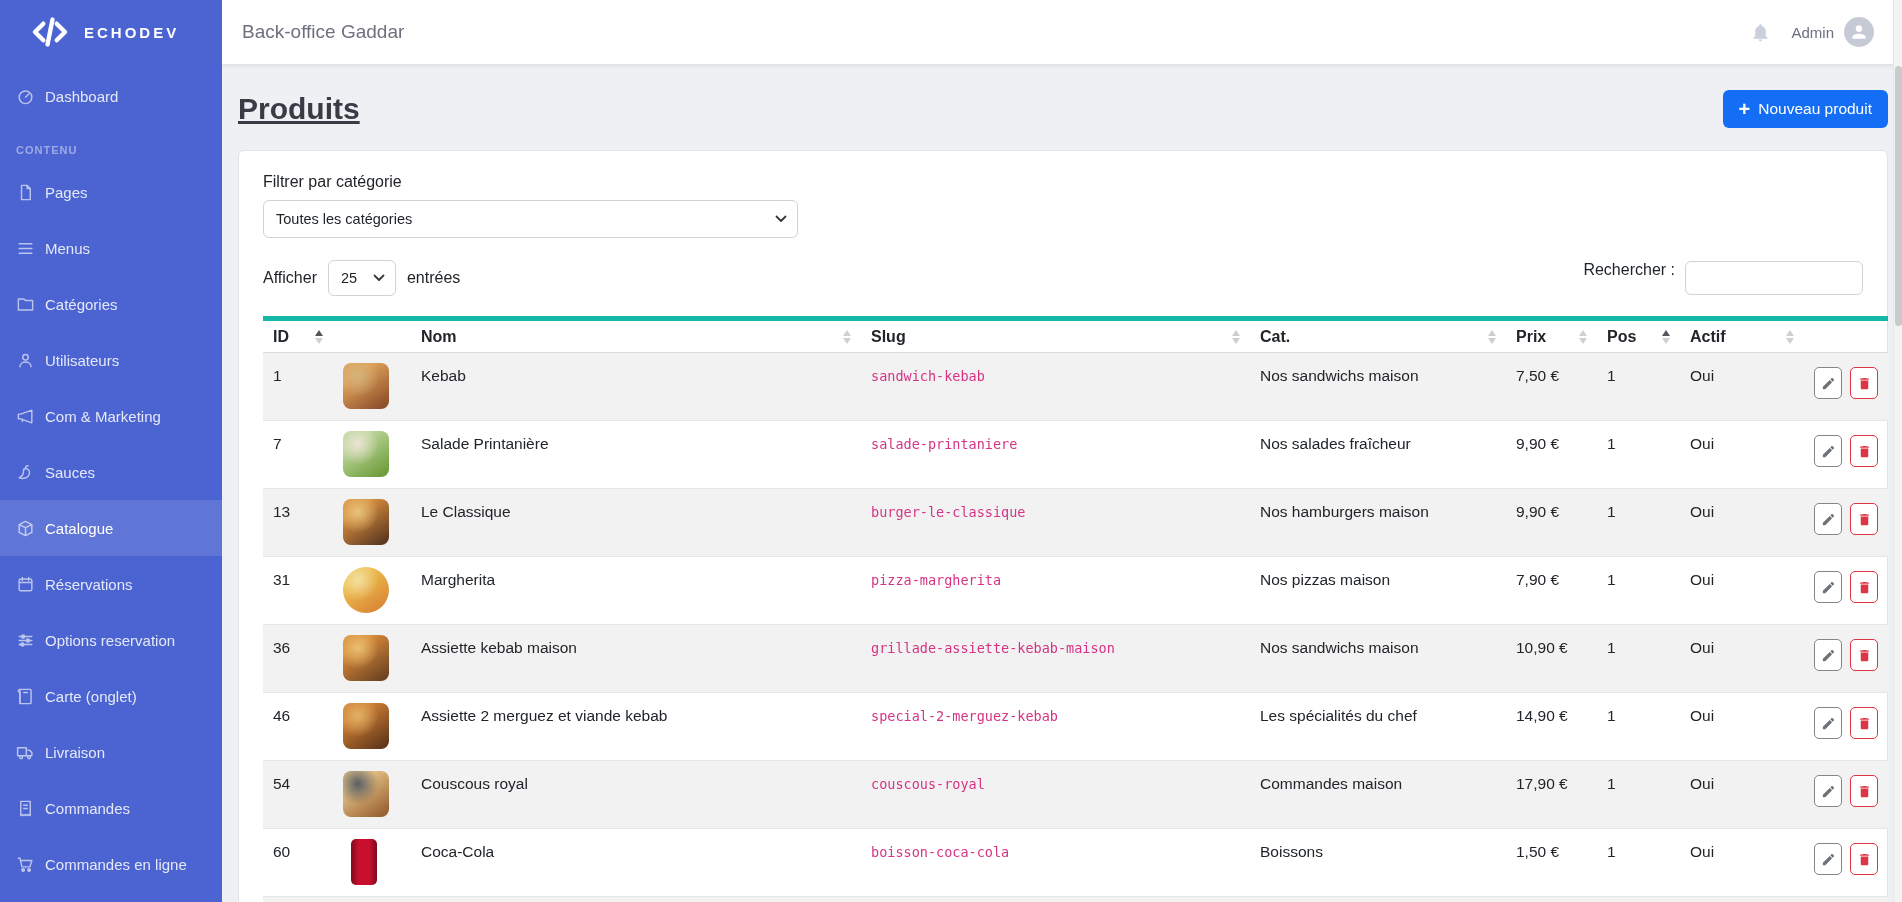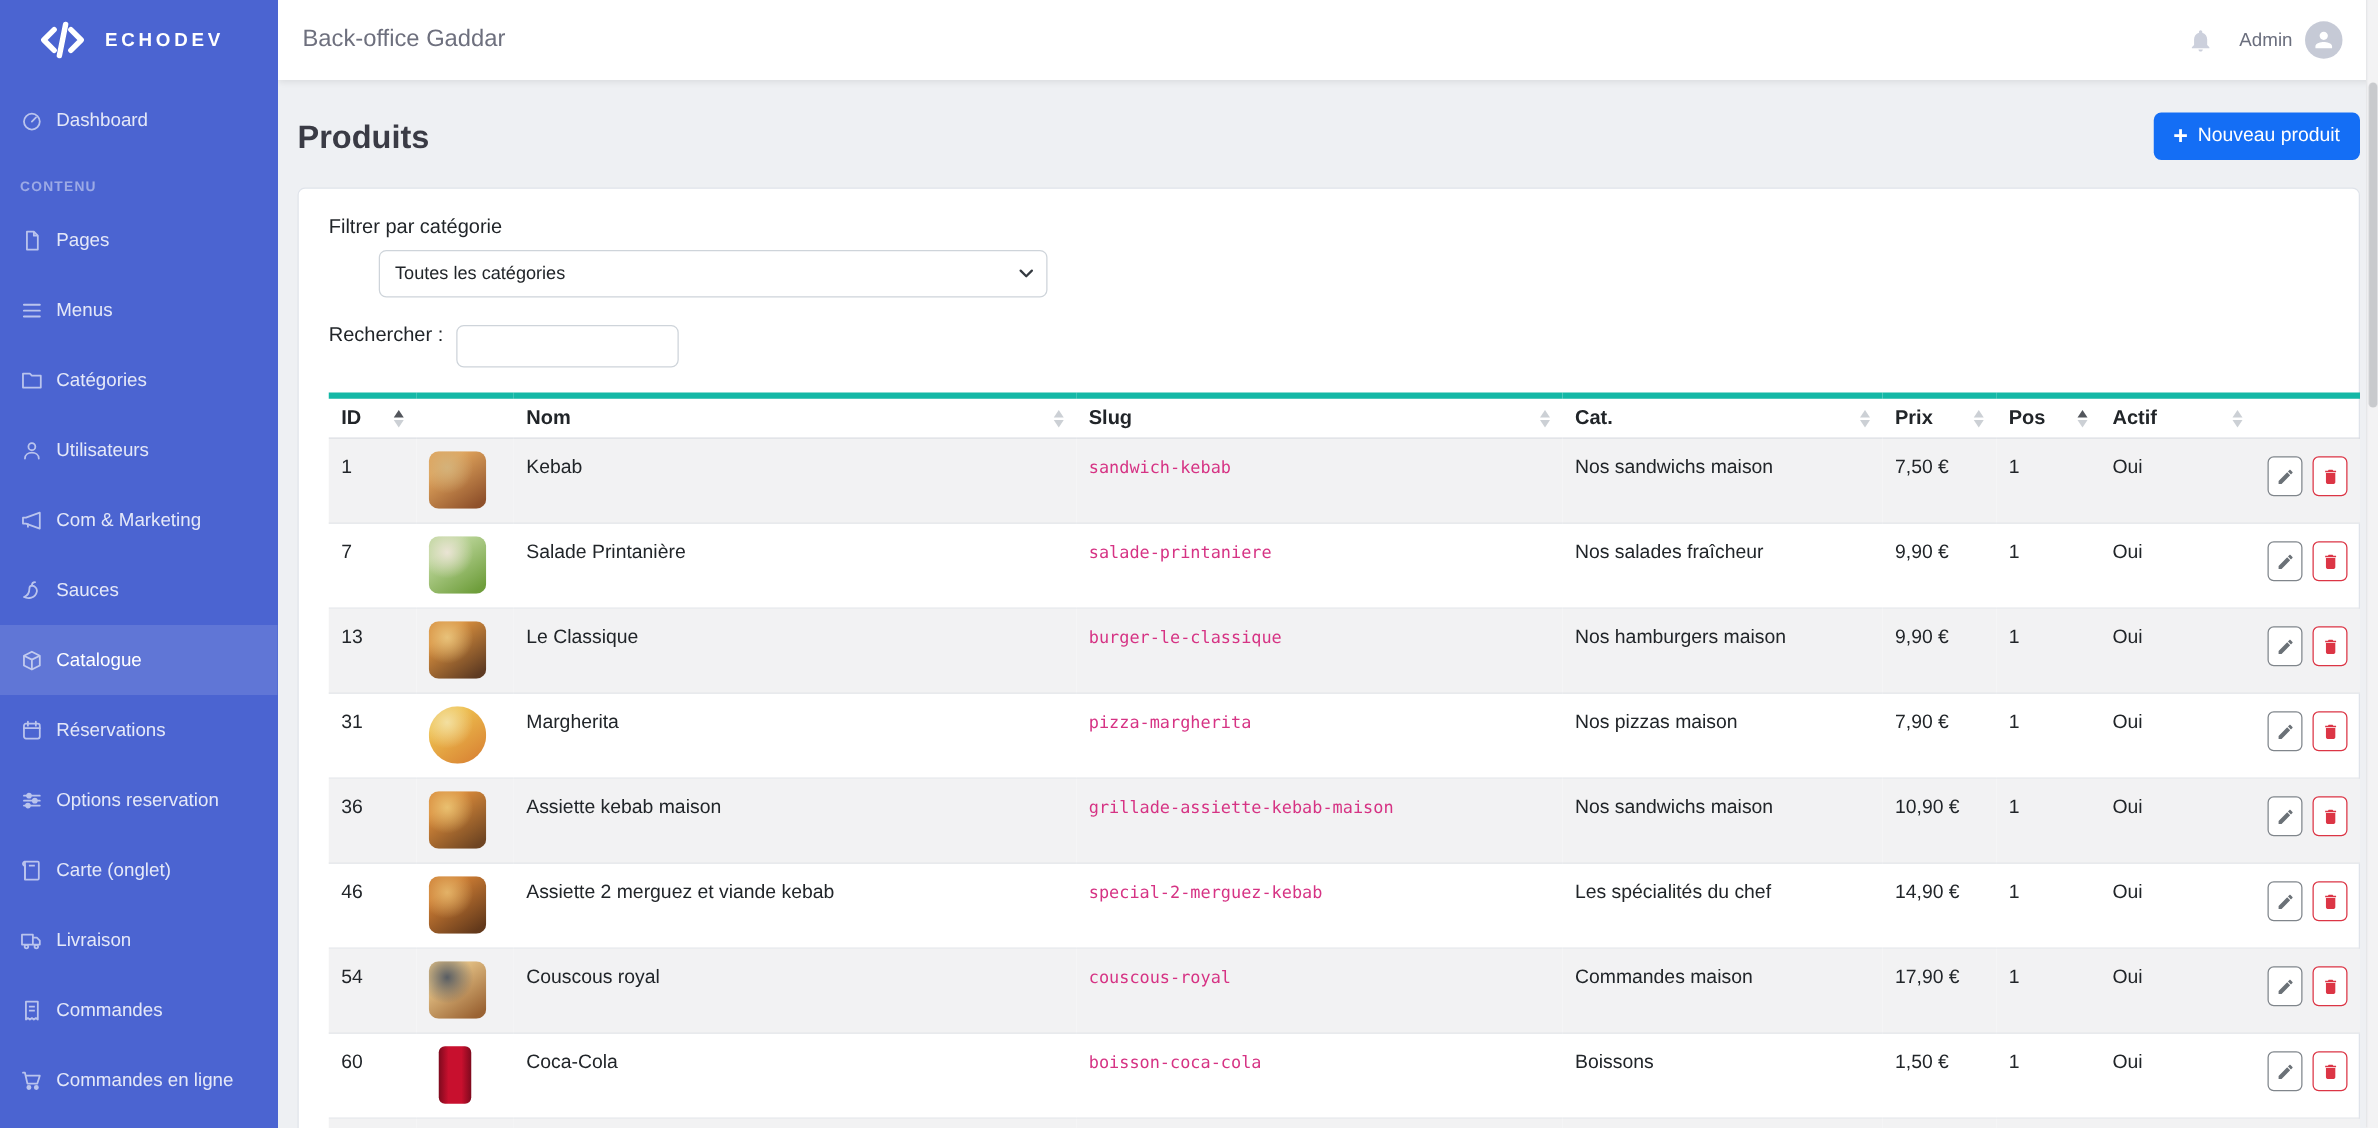--- a/index.html
+++ b/index.html
@@ -33,31 +33,31 @@
   .bell{background:none;border:none;padding:0;cursor:pointer;color:#ccd0dc;}
   .bell svg{width:21px;height:21px;}
   .user-menu{display:flex;align-items:center;gap:10px;font-size:15px;color:#6b6f7e;cursor:pointer;}
   .avatar{width:30px;height:30px;border-radius:50%;background:#c6cad6;display:flex;
     align-items:center;justify-content:center;}
   .avatar svg{width:20px;height:20px;color:#fff;}
 
   
   .main{position:absolute;left:222px;top:64px;right:0;bottom:0;padding:26px 14px 0 16px;}
   .page-head{display:flex;align-items:center;justify-content:space-between;}
-  .page-title{margin:0;font-size:26px;font-weight:600;color:#3a3b45;}
+  .page-title{margin:0;font-size:30px;font-weight:600;color:#3a3b45;text-decoration:underline;}
   .btn-primary{background:var(--primary);color:#fff;border:none;border-radius:6px;height:38px;
     padding:0 16px;font-size:15.5px;display:inline-flex;align-items:center;gap:8px;cursor:pointer;
     font-family:"Liberation Sans",sans-serif;}
   .plus{font-size:20px;font-weight:700;line-height:1;}
 
   .card{margin-top:22px;background:#fff;border:1px solid #dfe3ea;border-radius:6px;
     padding:22px 24px;height:980px;}
   .filter-label{font-size:16px;margin-bottom:9px;}
   .select{position:relative;height:38px;border:1px solid #ced4da;border-radius:6px;
-    display:flex;align-items:center;padding:0 28px 0 12px;font-size:14.5px;background:#fff;cursor:pointer;margin-left:40px;}
+    display:flex;align-items:center;padding:0 28px 0 12px;font-size:14.5px;background:#fff;cursor:pointer;}
   .select .chev{position:absolute;right:10px;color:#343a40;}
   .cat-select{width:535px;}
   .controls{margin-top:22px;display:flex;align-items:center;justify-content:space-between;font-size:16px;}
   .controls-left{display:flex;align-items:center;gap:11px;}
   .page-size{width:68px;height:36px;}
   .controls-right{display:flex;align-items:flex-start;gap:10px;}
   .search-input{width:178px;height:34px;border:1px solid #ced4da;border-radius:6px;
     padding:0 10px;font-size:14px;font-family:"Liberation Sans",sans-serif;outline:none;}
 
   
@@ -354,20 +354,30 @@
   <section class="card">
     <div class="filter-label">Filtrer par catégorie</div>
     <div class="select cat-select">
       <span>Toutes les catégories</span>
       <svg class="chev" width="12" height="8">
           <use href="#i-chevron-down"></use>
         </svg>
     </div>
 
     <div class="controls">
+      <div class="controls-left">
+        <span>Afficher</span>
+        <div class="select page-size">
+          <span>25</span>
+          <svg class="chev" width="12" height="8">
+              <use href="#i-chevron-down"></use>
+            </svg>
+        </div>
+        <span>entrées</span>
+      </div>
       <div class="controls-right">
         <label>Rechercher :</label>
         <input class="search-input" type="text" value="" style="">
       </div>
     </div>
 
     <table>
       <colgroup>
         <col class="w-id">
           <col class="w-thumb">

